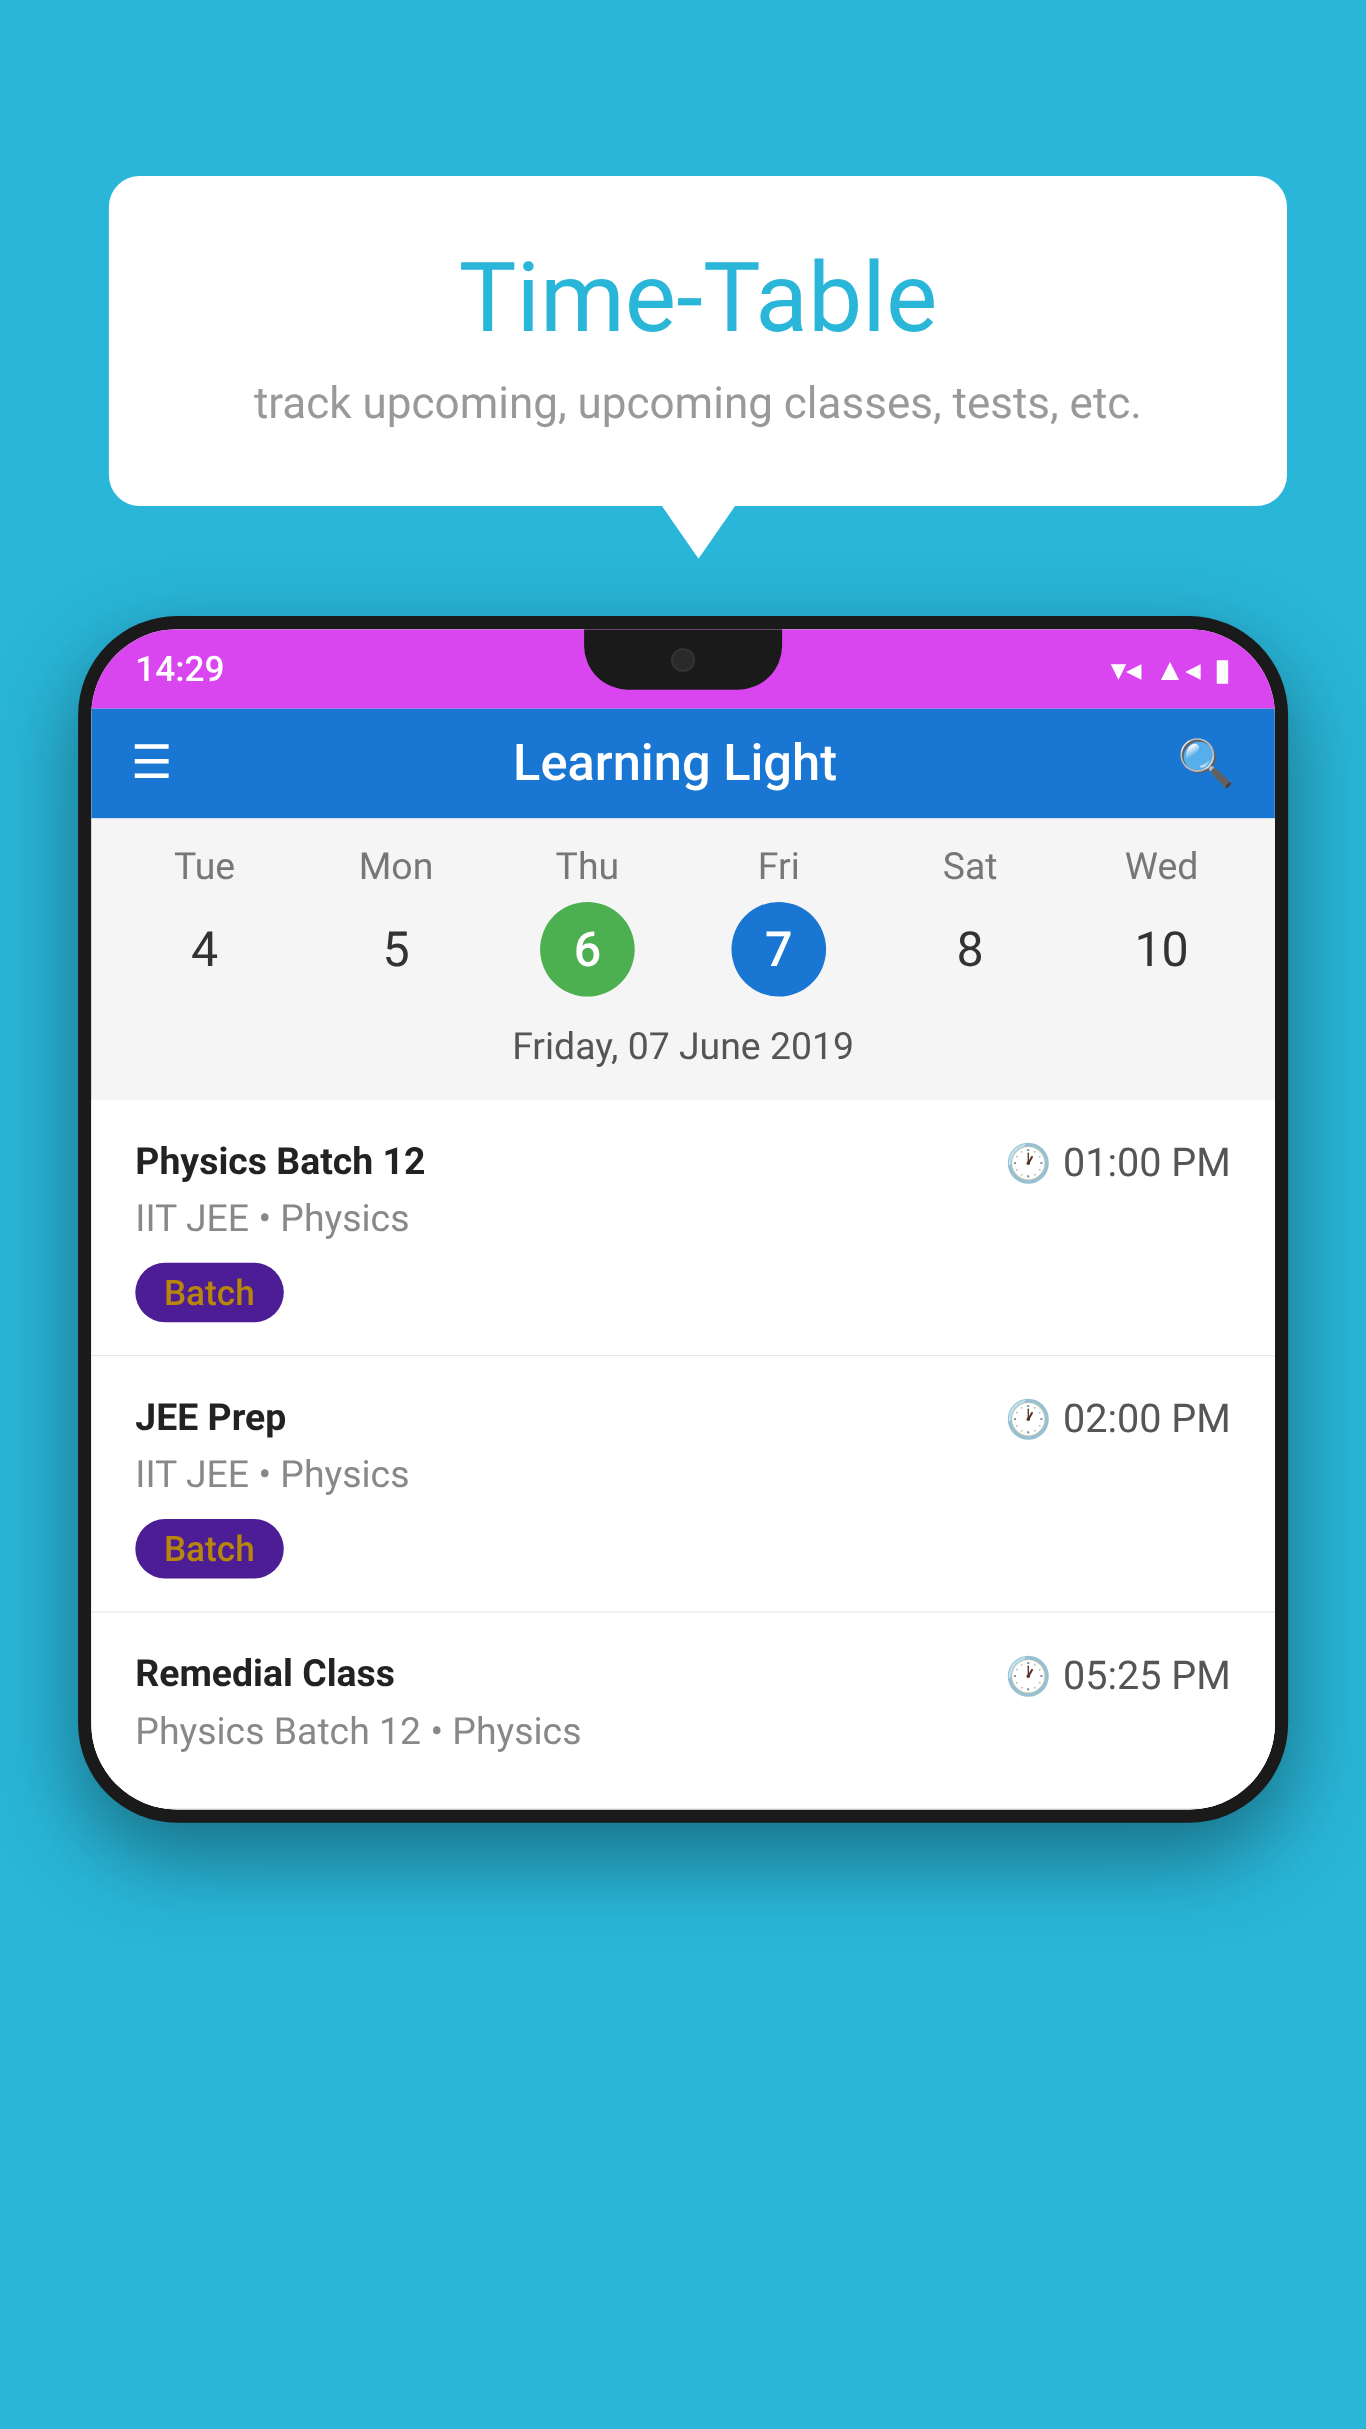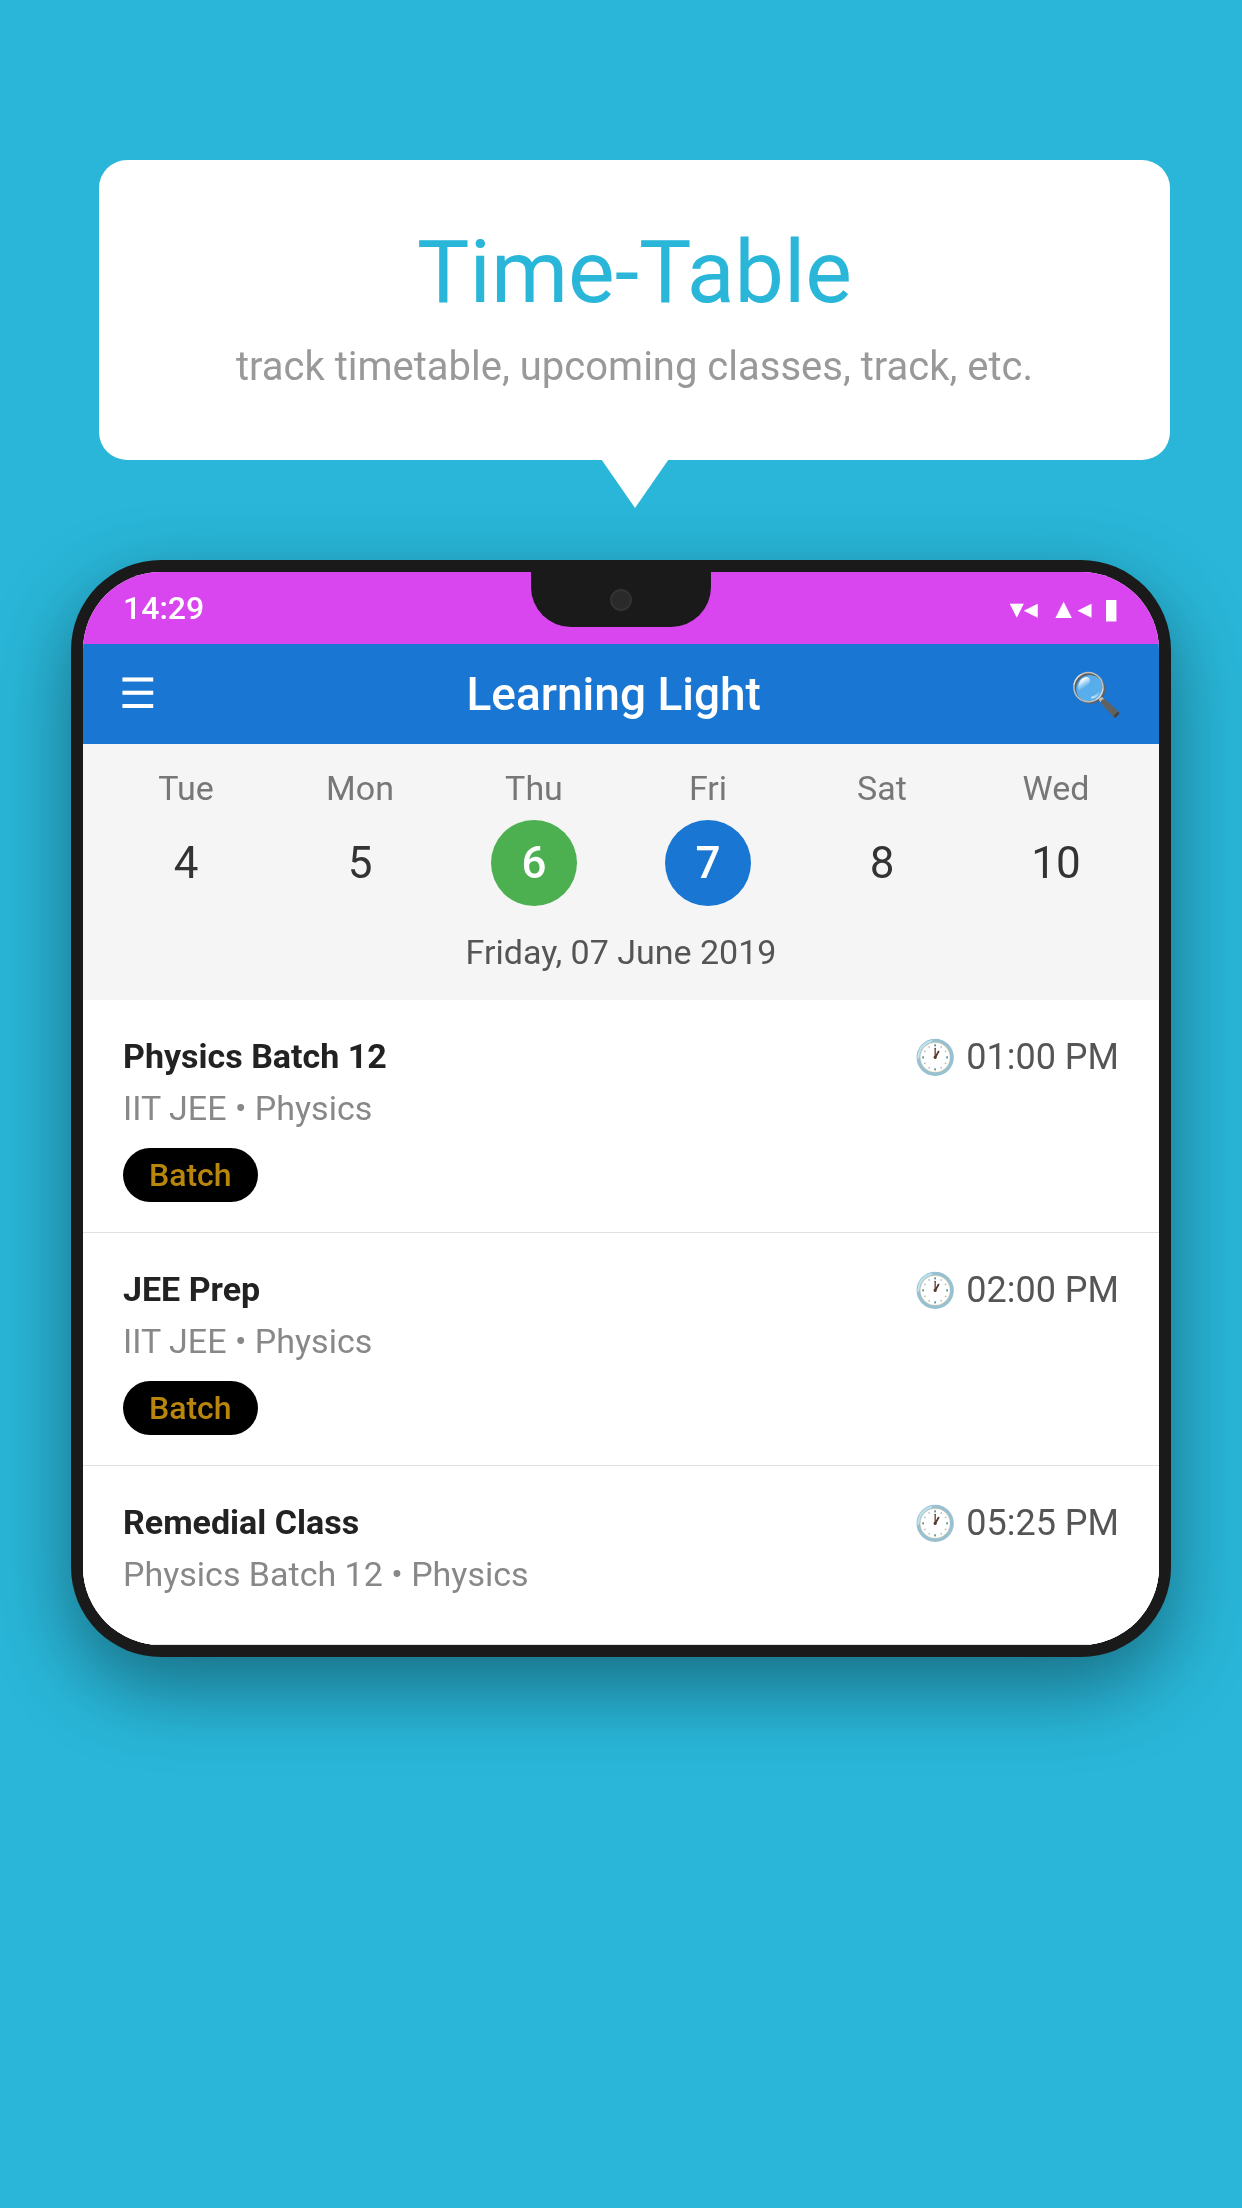--- a/index.html
+++ b/index.html
@@ -249,34 +249,34 @@
     }
 
     .schedule-subtitle {
       font-size: 34px;
       color: #888;
       margin-bottom: 20px;
     }
 
     .batch-badge {
       display: inline-block;
-      background: #000000;
+      background: #4c1d95;
       color: #B8860B;
       font-size: 32px;
       padding: 8px 26px;
       border-radius: 30px;
       font-weight: 500;
     }
   </style>
 </head>
 <body>
 
 <div class="speech-bubble">
   <div class="speech-bubble-title">Time-Table</div>
-  <div class="speech-bubble-subtitle">track timetable, upcoming classes, track, etc.</div>
+  <div class="speech-bubble-subtitle">track upcoming, upcoming classes, tests, etc.</div>
 </div>
 
 <div class="phone-container">
   <div class="phone-outer">
     <div class="phone-inner">
 
       <div class="phone-status-bar">
         <span class="status-time">14:29</span>
         <div class="notch">
           <div class="camera-dot"></div>

